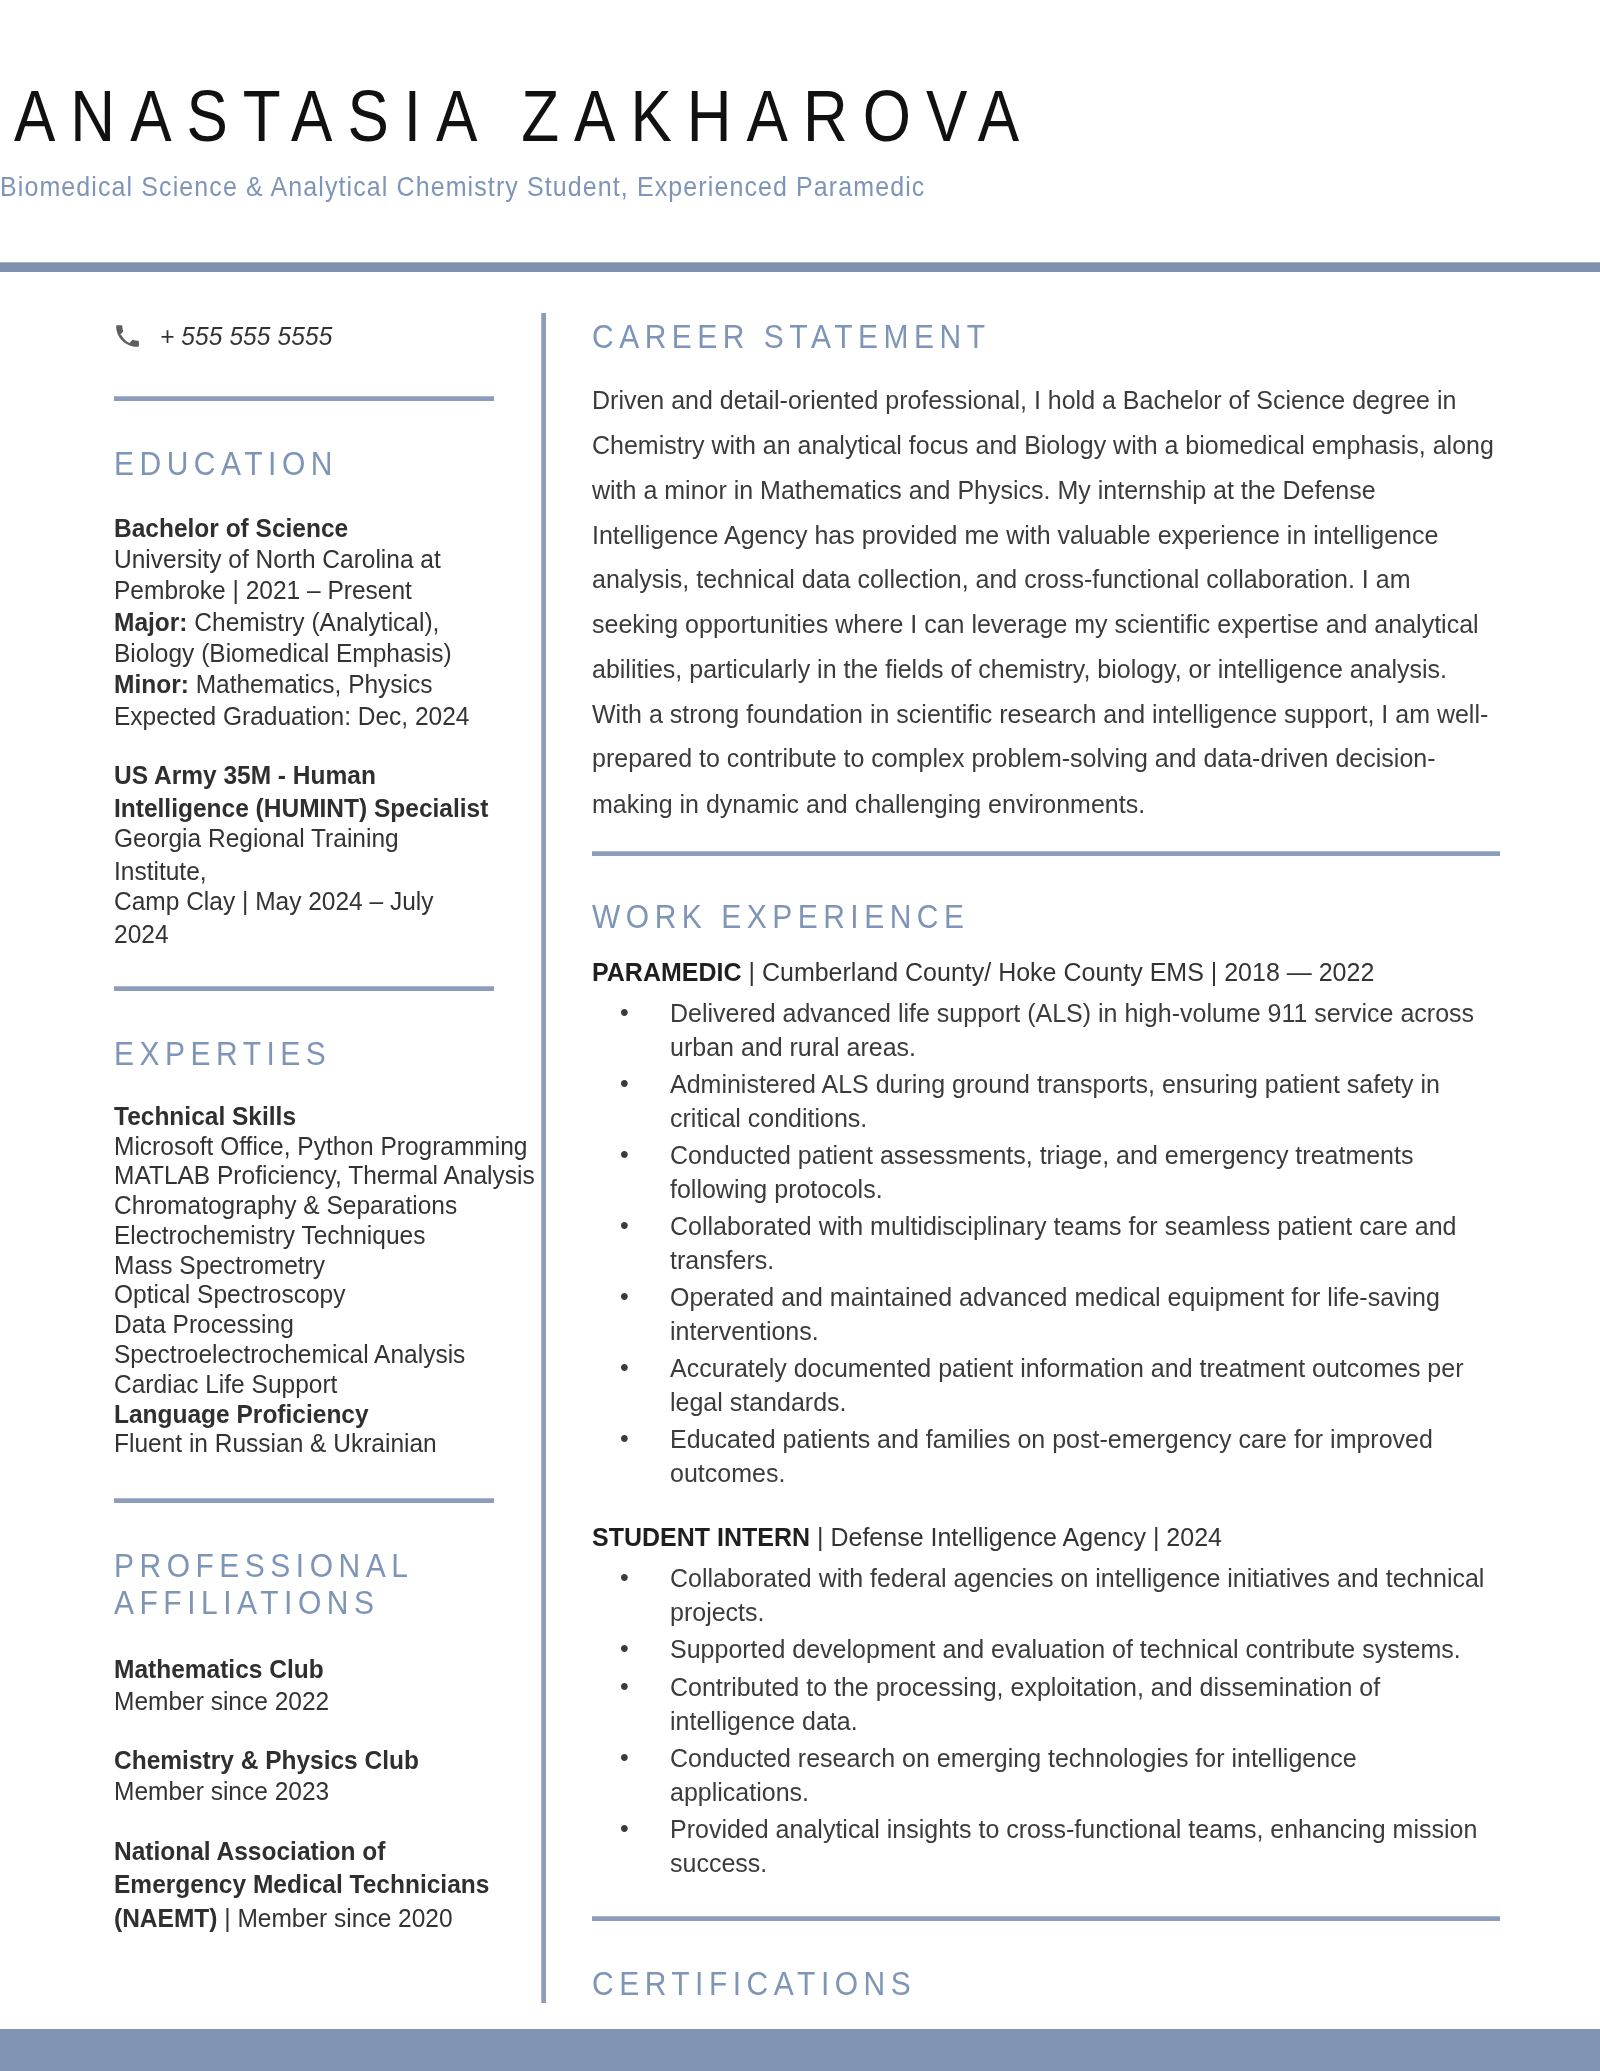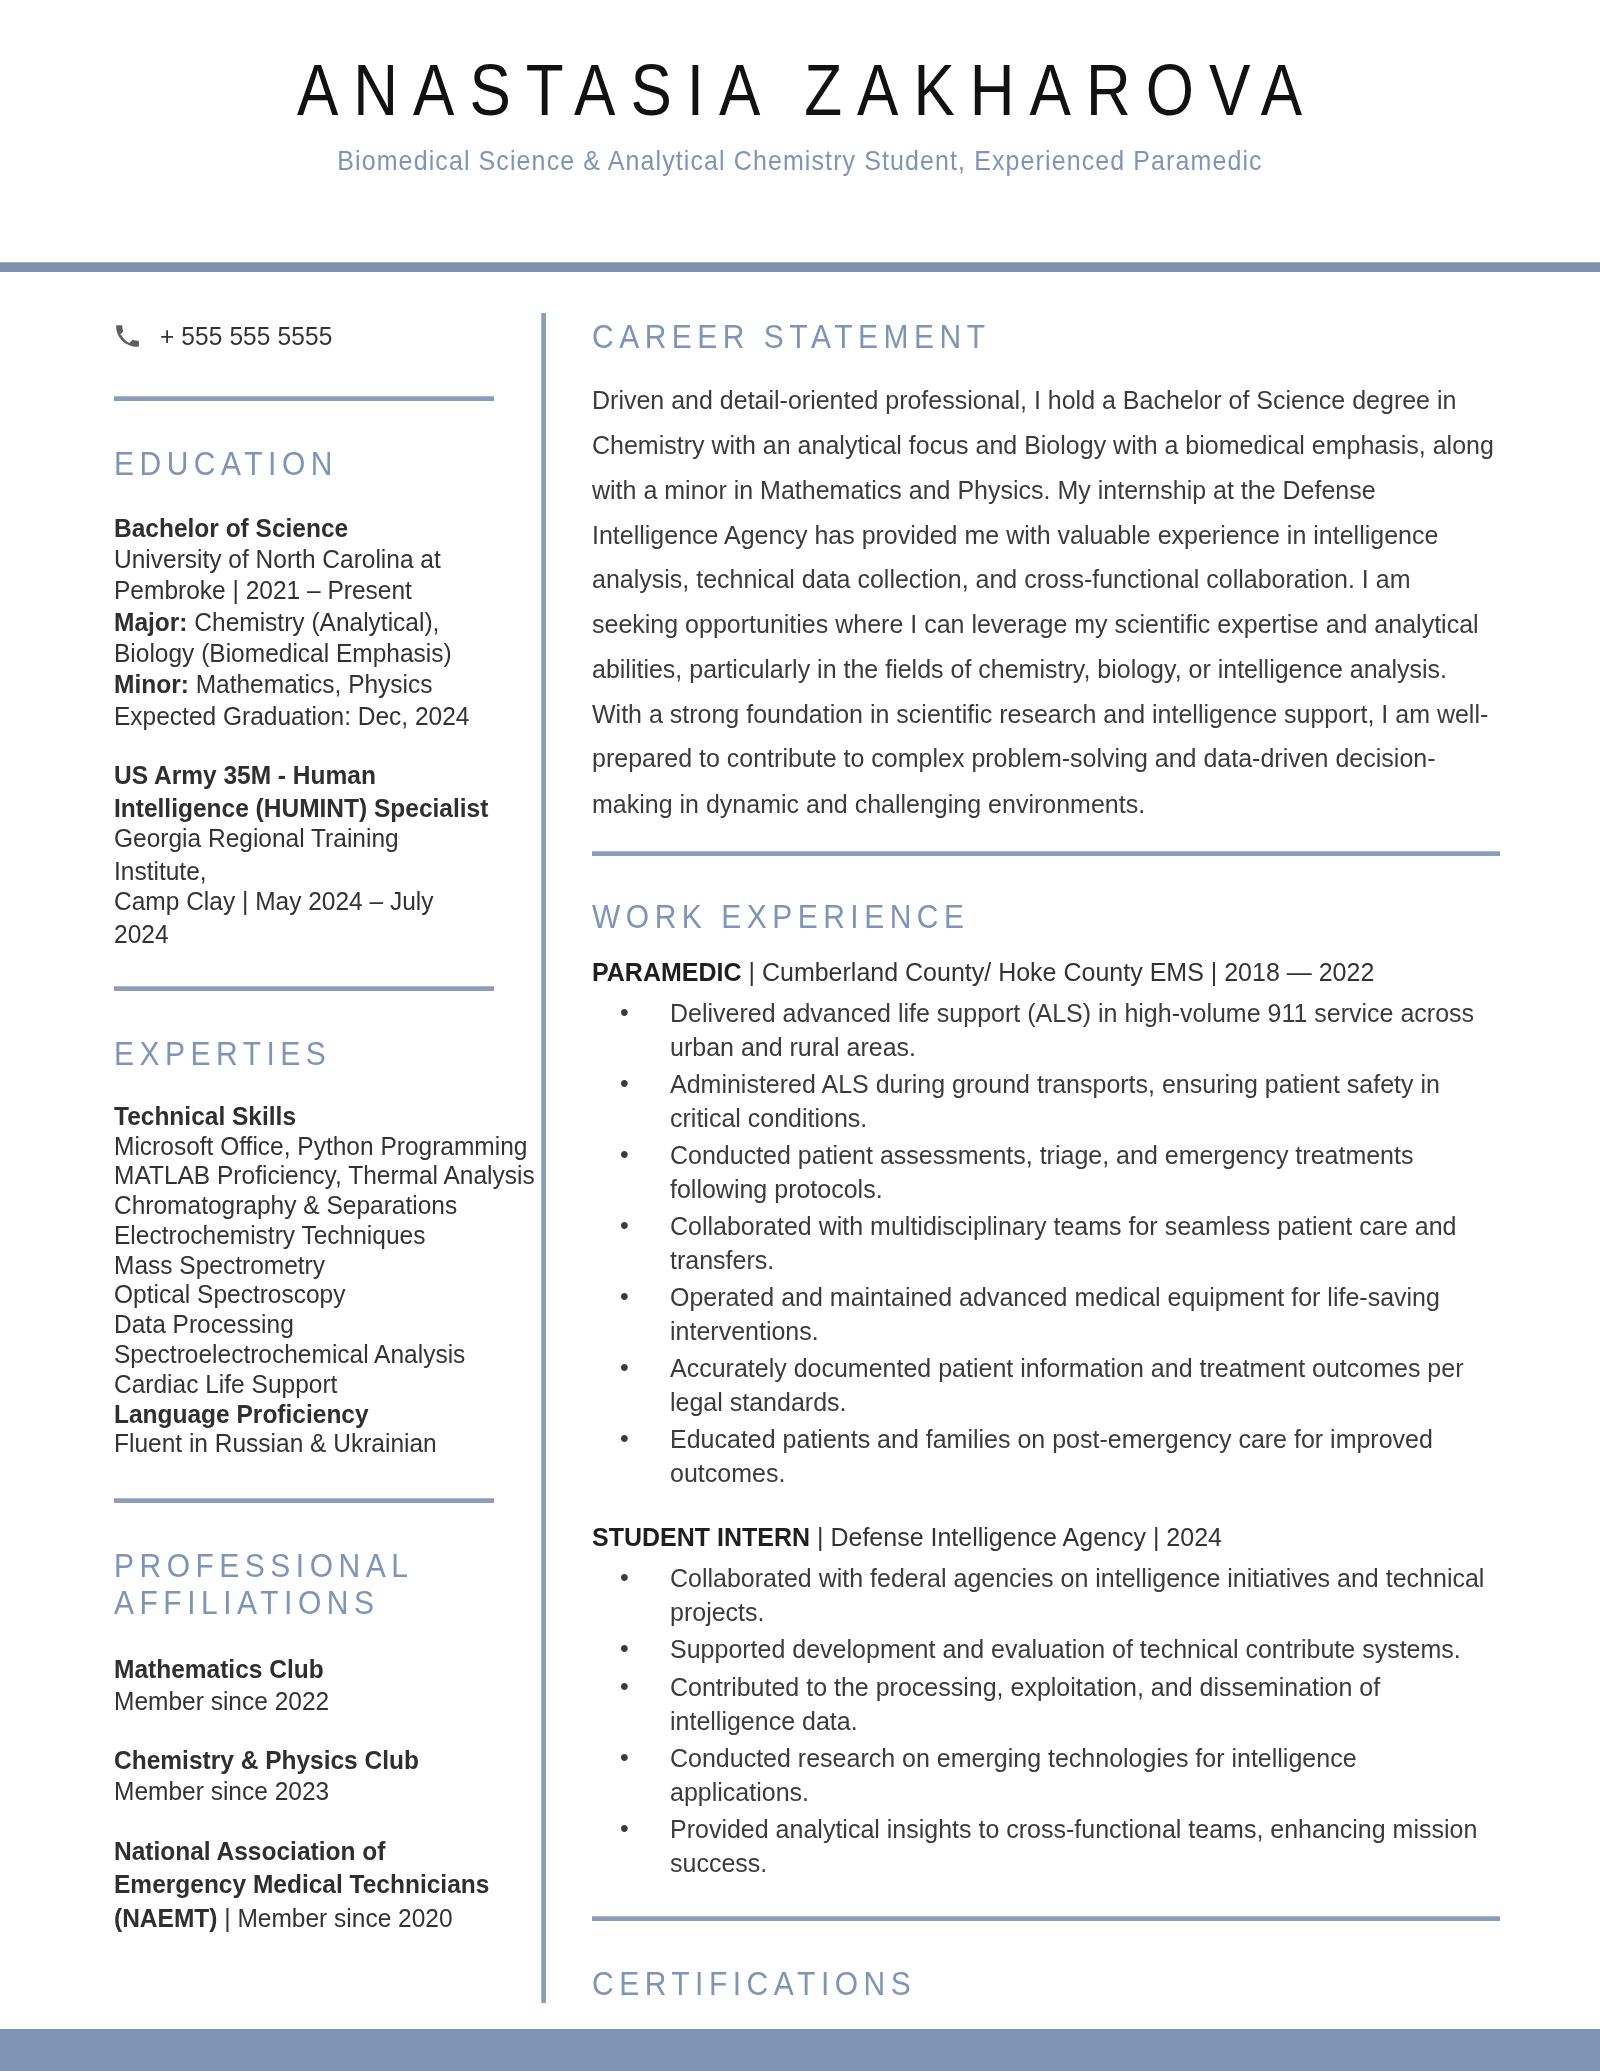--- a/index.html
+++ b/index.html
@@ -15,22 +15,21 @@
     position: relative;
     width: 1600px;
     height: 2071px;
     background: #ffffff;
     box-sizing: border-box;
     overflow: hidden;
   }
 
   
   .header {
-    padding-top: 50px;
-    text-align: center;
+    padding-top: 76px;
   }
   .full-name {
     font-size: 62px;
     letter-spacing: 15px;
     color: #111111;
     font-weight: 400;
     line-height: 1.1;
     white-space: nowrap;
     transform: scaleY(1.18);
     transform-origin: center top;
@@ -84,21 +83,21 @@
     background: #8b9dba;
     border-left: 1px solid #a9b8ce;
   }
   .col-right {
     width: 1060px;
     padding: 18px 100px 0 52px;
     box-sizing: border-box;
   }
 
   
-  .contact-list { margin: 0; padding: 0; list-style: none; }
+  .contact-list { margin: 0; padding: 0; list-style: none; font-style: italic; }
   .contact-row {
     display: flex;
     align-items: center;
     height: 44px;
   }
   .contact-icon {
     width: 46px;
     flex: 0 0 46px;
     display: flex;
     align-items: center;

